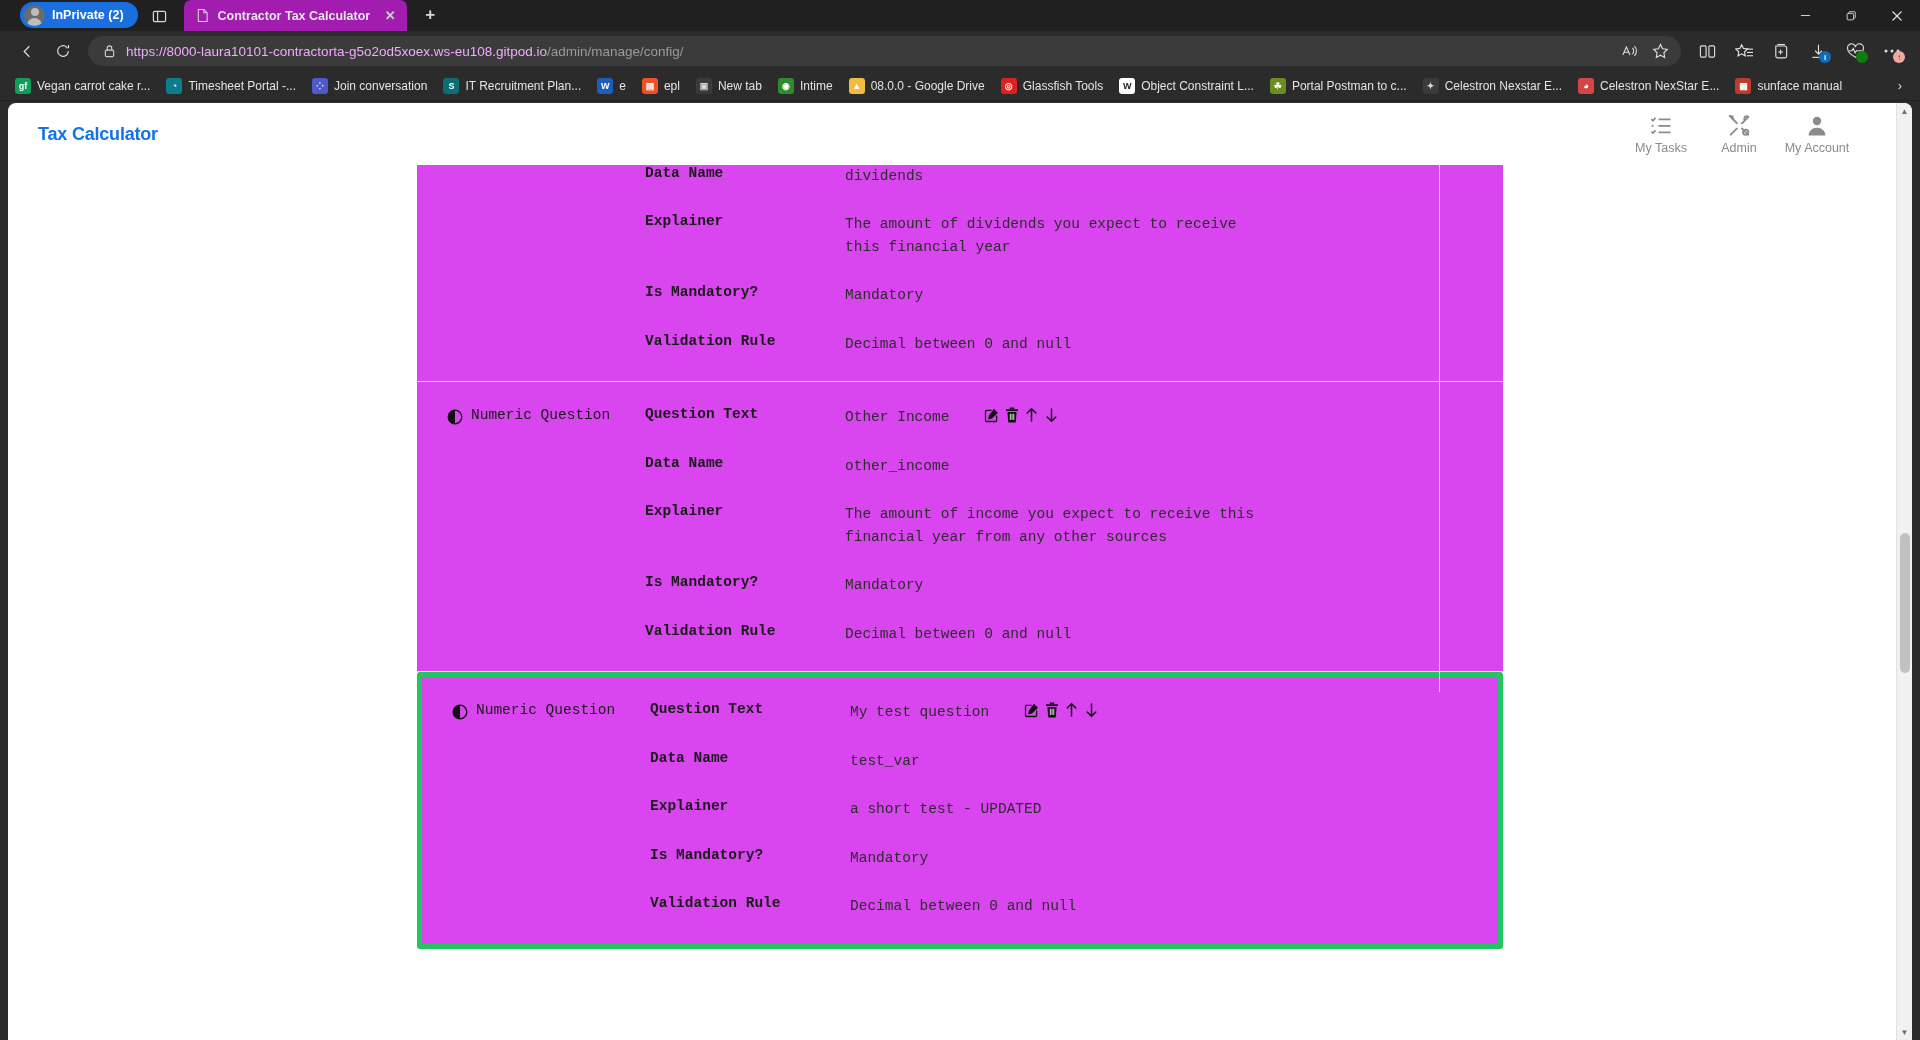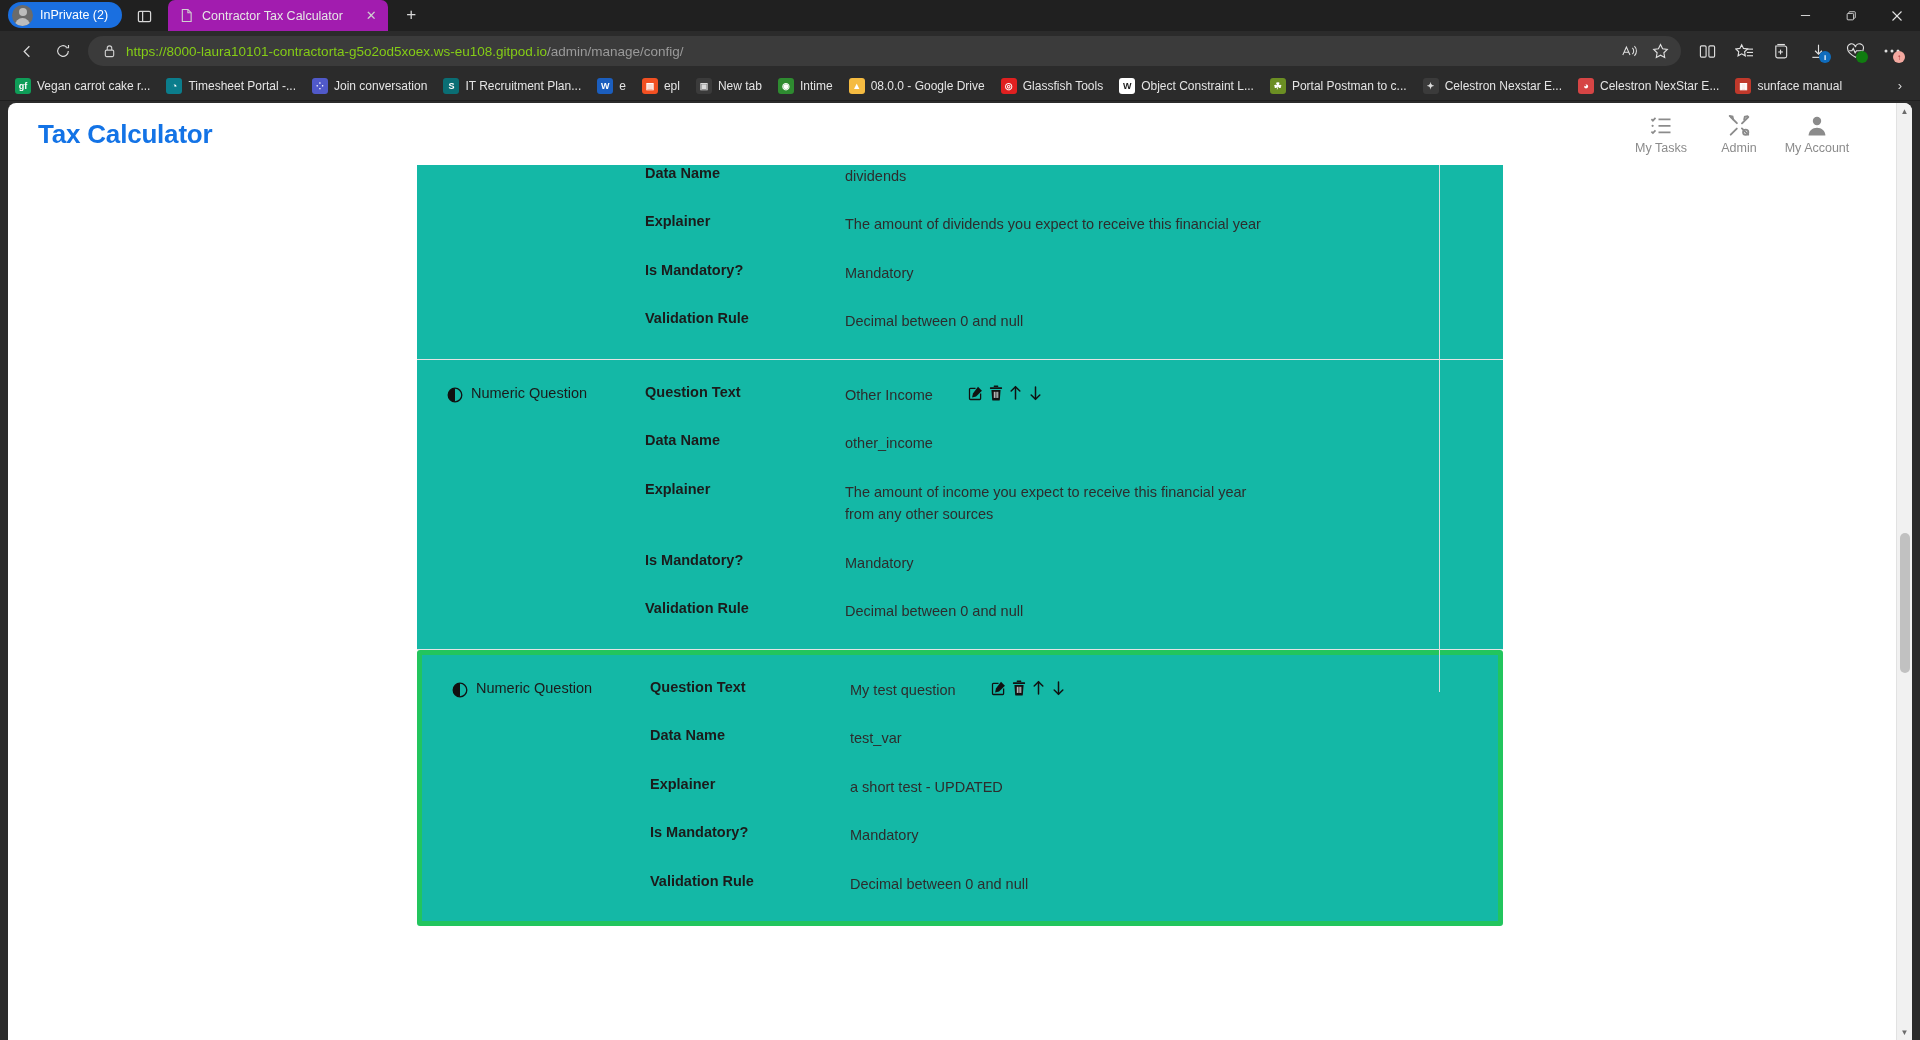--- a/index.html
+++ b/index.html
@@ -9,21 +9,21 @@
     font-family: "Liberation Sans", sans-serif;
     background: #202020;
   }
 
   
   .browser { width: 1920px; height: 1040px; display: flex; flex-direction: column; background: #1f1f1f; }
 
   
   .tabstrip {
     height: 31px; background: #202020; display: flex; align-items: flex-end;
-    padding-left: 8px; position: relative;
+    padding-left: 20px; position: relative; font-weight: bold;
   }
   .inprivate-pill {
     display: flex; align-items: center; gap: 7px;
     background: #0d6efd; background: #1a6fe0;
     border-radius: 16px; height: 26px; padding: 0 14px 0 4px;
     margin-bottom: 3px; color: #fff; font-size: 12.5px;
   }
   .inprivate-avatar {
     width: 21px; height: 21px; border-radius: 50%;
     background: #6b6b6b; position: relative; overflow: hidden; flex: 0 0 auto;
@@ -73,21 +73,21 @@
     width: 34px; height: 32px; display: flex; align-items: center; justify-content: center;
     color: #dcdcdc; border-radius: 5px; flex: 0 0 auto;
   }
   .omnibox {
     flex: 1; height: 30px; background: #3b3b3b; border-radius: 15px;
     display: flex; align-items: center; padding: 0 6px 0 10px; margin: 0 6px;
     min-width: 0;
   }
   .omnibox .lock { width: 22px; display: flex; align-items: center; justify-content: center; color: #d0d0d0; flex: 0 0 auto; }
   .url { font-size: 13.5px; color: #9a9a9a; white-space: nowrap; overflow: hidden; padding-left: 6px; }
-  .url .host { color: #84cc16; }
+  .url .host { color: #f0abfc; }
   .omni-tools { display: flex; align-items: center; margin-left: auto; flex: 0 0 auto; }
   .omni-tools .nav-btn { width: 30px; height: 26px; }
   .toolbar-right { display: flex; align-items: center; gap: 1px; flex: 0 0 auto; }
   .tb-btn {
     width: 36px; height: 32px; display: flex; align-items: center; justify-content: center;
     color: #e0e0e0; border-radius: 5px; position: relative;
   }
   .badge {
     position: absolute; right: 5px; bottom: 4px;
     width: 12px; height: 12px; border-radius: 50%;
@@ -124,38 +124,39 @@
     position: absolute; left: 8px; top: 2px; right: 8px; bottom: 0;
     background: #ffffff; border-radius: 8px 8px 0 0; overflow: hidden;
   }
 
   
   .app-header {
     height: 62px; display: flex; align-items: center;
     padding: 0 28px 0 30px;
   }
   .brand {
-    font-size: 26px; font-weight: bold; color: #1373e6;
+    font-size: 18px; font-weight: bold; color: #1373e6;
     letter-spacing: -0.2px;
   }
   .app-nav { margin-left: auto; display: flex; gap: 0px; padding-right: 28px; }
   .navitem {
     width: 78px; display: flex; flex-direction: column; align-items: center;
     gap: 3px; color: #8b8b8b;
   }
   .navitem .nav-label { font-size: 12.5px; color: #8b8b8b; }
 
   
   .content-scroll { position: absolute; top: 62px; left: 0; right: 0; bottom: 0; overflow: hidden; }
   .qcards { width: 1086px; margin: 0 auto; position: relative; }
 
   .qcard {
-    background: #14b8a6; padding: 24px 0 26px 0;
+    background: #d946ef; padding: 24px 0 26px 0;
     border-bottom: 1px solid #e4e4e4;
     position: relative;
+    font-family: Liberation Mono, monospace;
   }
   .qcard.highlight {
     border: 5px solid #22c55e;
     border-radius: 3px;
     border-bottom-color: #22c55e;
   }
   .qcard.first { padding-top: 0; }
 
   .qgrid { display: flex; padding: 0 30px; }
   .qtype {

